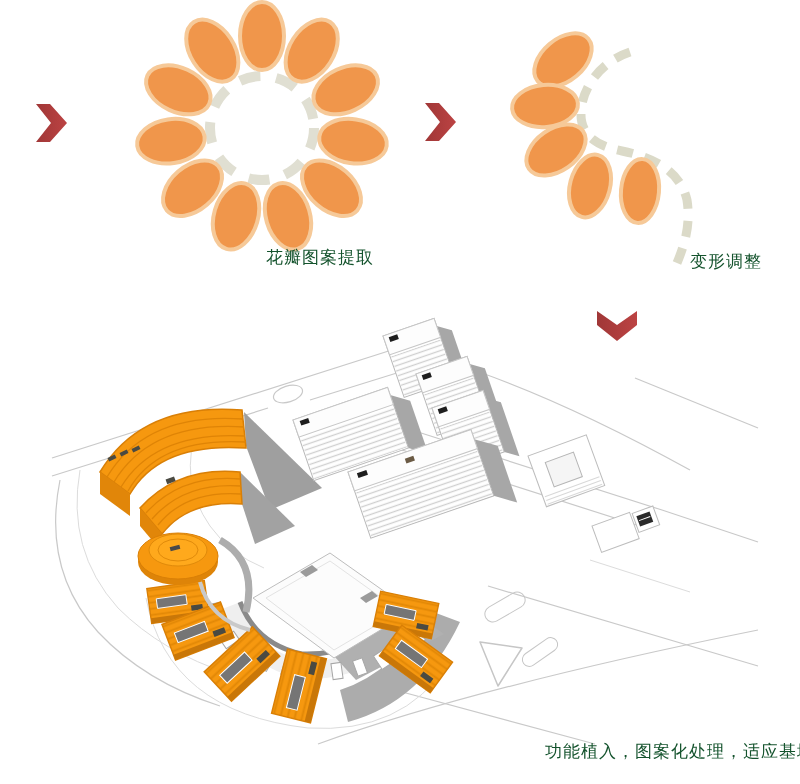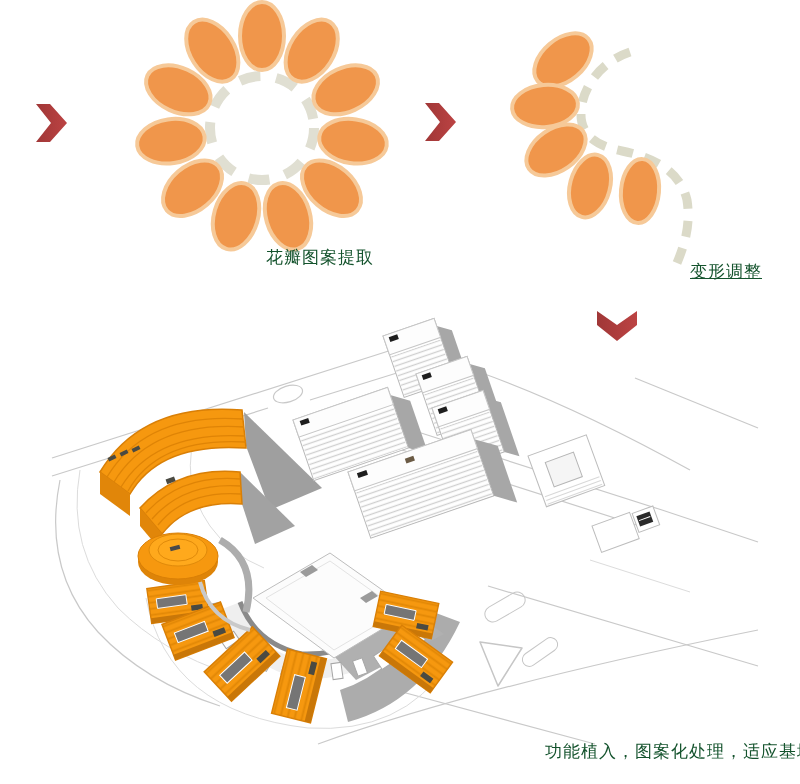--- a/index.html
+++ b/index.html
@@ -53,21 +53,21 @@
            C 162 157, 190 170, 197 200 C 201 226, 194 246, 187 263" fill="none" stroke="#DBDAC8" stroke-width="9" stroke-dasharray="16 12"></path>
   <g fill="#F0964B" stroke="#F6C998" stroke-width="4">
     <ellipse rx="33" ry="21" transform="translate(73,60) rotate(-40)"></ellipse>
     <ellipse rx="33" ry="21" transform="translate(55,106) rotate(-5)"></ellipse>
     <ellipse rx="33" ry="21" transform="translate(66,150) rotate(-35)"></ellipse>
     <ellipse rx="32" ry="20" transform="translate(100,186) rotate(-75)"></ellipse>
     <ellipse rx="32" ry="19" transform="translate(150,191) rotate(-85)"></ellipse>
   </g>
 </svg>
 
-<div class="abs caption" style="left:690px;top:260px;width:110px;text-decoration:underline;">变形调整</div>
+<div class="abs caption" style="left:690px;top:250px;width:110px;">变形调整</div>
 
 <svg class="abs" style="left:597px;top:311px;" width="40" height="30" viewBox="0 0 40 30">
   <defs>
     <linearGradient id="redg2" x1="0" y1="0" x2="1" y2="0">
       <stop offset="0" stop-color="#a03737"></stop>
         <stop offset="1" stop-color="#bc4343"></stop>
     </linearGradient>
   </defs>
   <polygon points="0,0 20,14 40,0 40,14 20,30 0,14" fill="url(#redg2)"></polygon>
 </svg>

